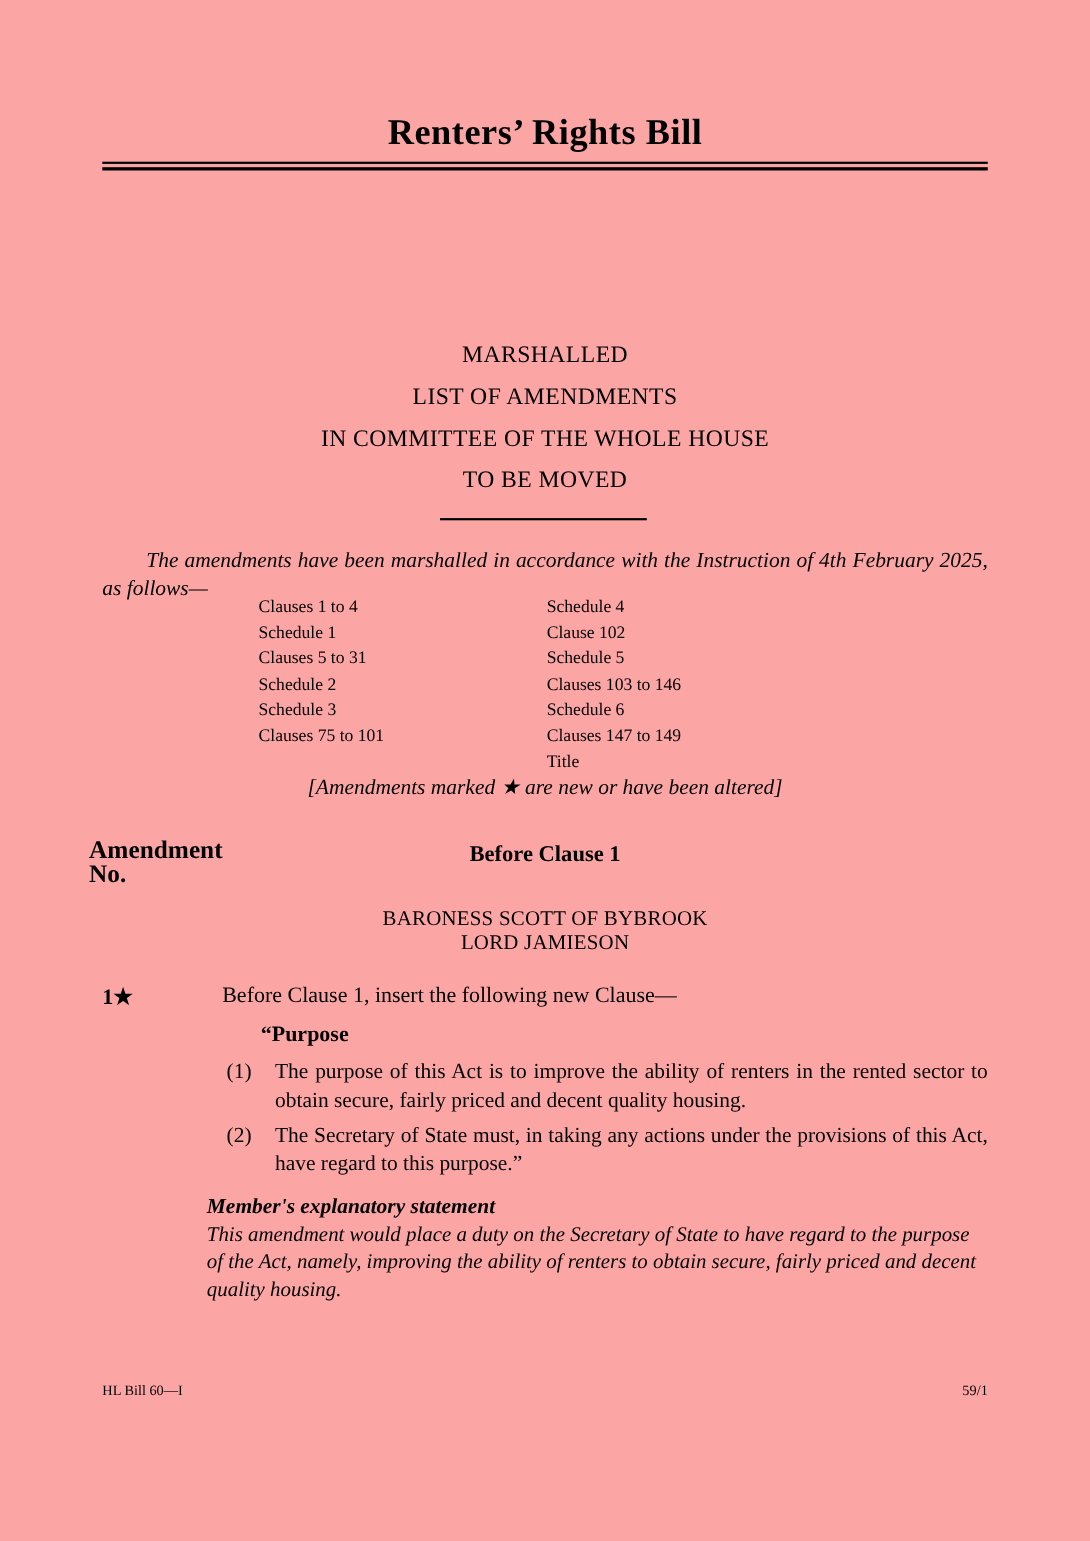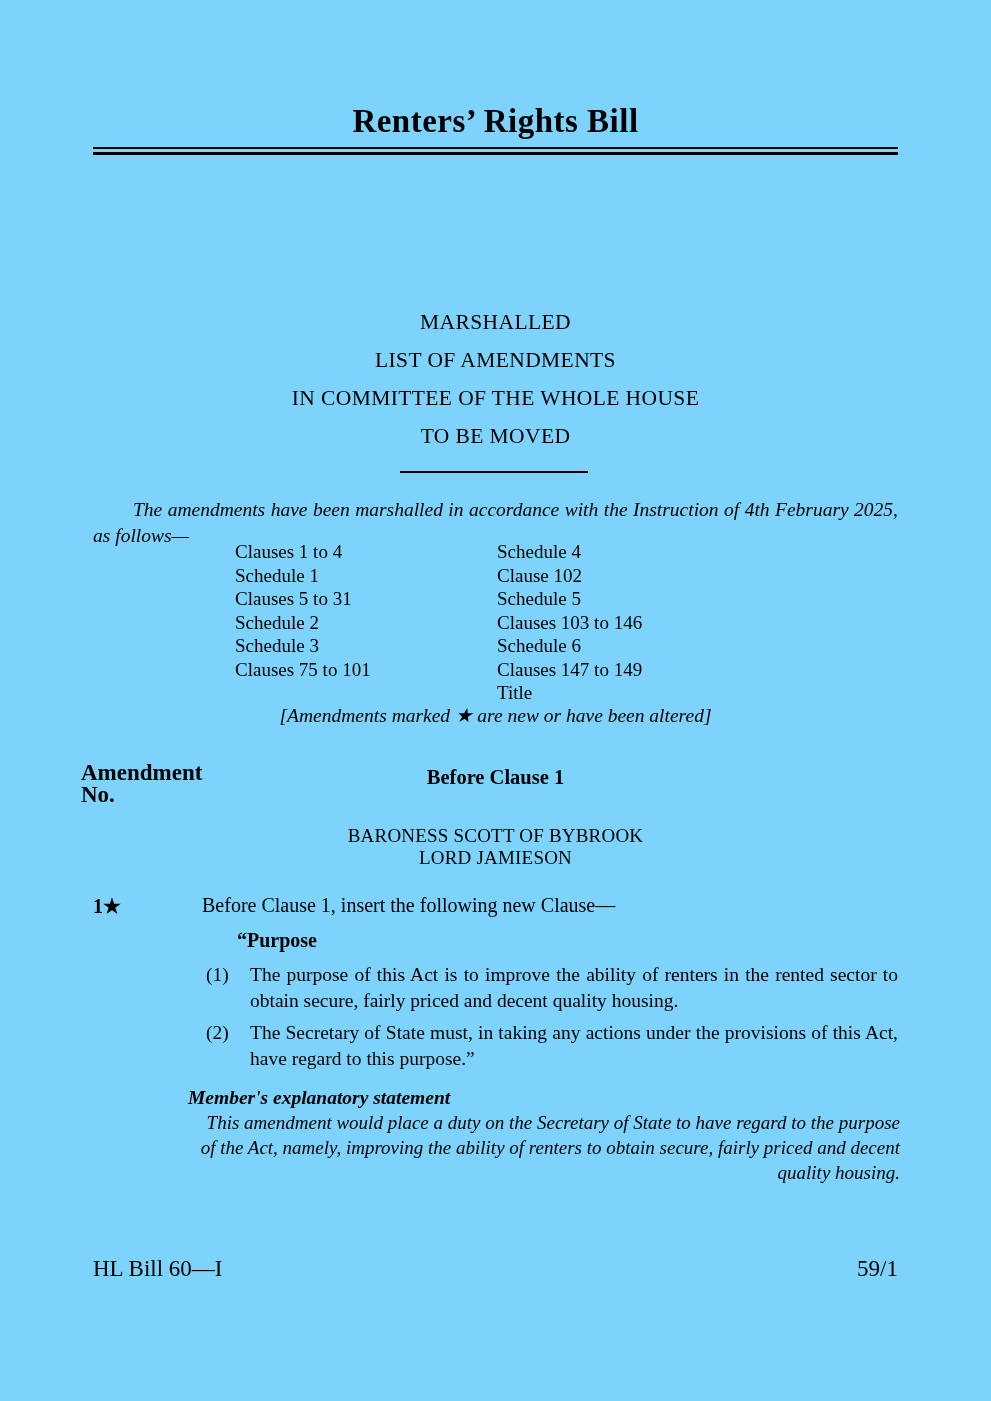--- a/index.html
+++ b/index.html
@@ -1,21 +1,21 @@
 <!DOCTYPE html>
 <html><head>
 <meta charset="utf-8">
 <style>
   * { box-sizing: border-box; margin: 0; padding: 0; }
   html, body { background: #ffffff; }
   .page {
     position: relative;
     width: 991px;
     height: 1401px;
-    background: #7dd3fc;
+    background: #fca5a5;
     color: #000000;
     font-family: "Liberation Serif", "DejaVu Serif", serif;
     overflow: hidden;
     margin: 0 auto;
   }
   .title {
     position: absolute; top: 103px; left: 0; width: 100%;
     text-align: center; font-size: 33px; font-weight: bold; letter-spacing: 0.5px;
   }
   .double-rule {
@@ -30,21 +30,21 @@
     position: absolute; top: 471px; left: 400px; width: 188px;
     border-top: 2px solid #000;
   }
   .marshal-note {
     position: absolute; top: 497px; left: 93px; width: 805px;
     font-style: italic; font-size: 19.5px; line-height: 26px;
     text-align: justify; text-indent: 40px;
   }
   .order-list {
     position: absolute; top: 540px; left: 235px;
-    display: flex; font-size: 19px; line-height: 23.5px;
+    display: flex; font-size: 16px; line-height: 23.5px;
   }
   .order-col-left { width: 262px; }
   .star-note {
     position: absolute; top: 704px; left: 93px; width: 805px;
     text-align: center; font-style: italic; font-size: 19.5px;
   }
   .amendment-no-label {
     position: absolute; top: 762px; left: 81px;
     font-weight: bold; font-size: 23px; line-height: 22px;
   }
@@ -75,25 +75,25 @@
   .sub-2 { top: 1020px; }
   .sub-num { position: absolute; left: 0; top: 0; }
   .sub-text { display: block; margin-left: 44px; text-align: justify; }
   .explanatory {
     position: absolute; top: 1085px; left: 188px; width: 712px;
   }
   .explanatory-heading {
     font-weight: bold; font-style: italic; font-size: 19.5px; line-height: 25px;
   }
   .explanatory-text {
-    font-style: italic; font-size: 19px; line-height: 25px; text-align: right;
+    font-style: italic; font-size: 19px; line-height: 25px;
   }
   .footer {
     position: absolute; top: 1256px; left: 93px; width: 805px;
-    font-size: 23px; display: flex; justify-content: space-between;
+    font-size: 13px; display: flex; justify-content: space-between;
   }
 </style>
 </head>
 <body>
 
 <div class="page">
 
   <h1 class="title">Renters’ Rights Bill</h1>
   <div class="double-rule"></div>
 

